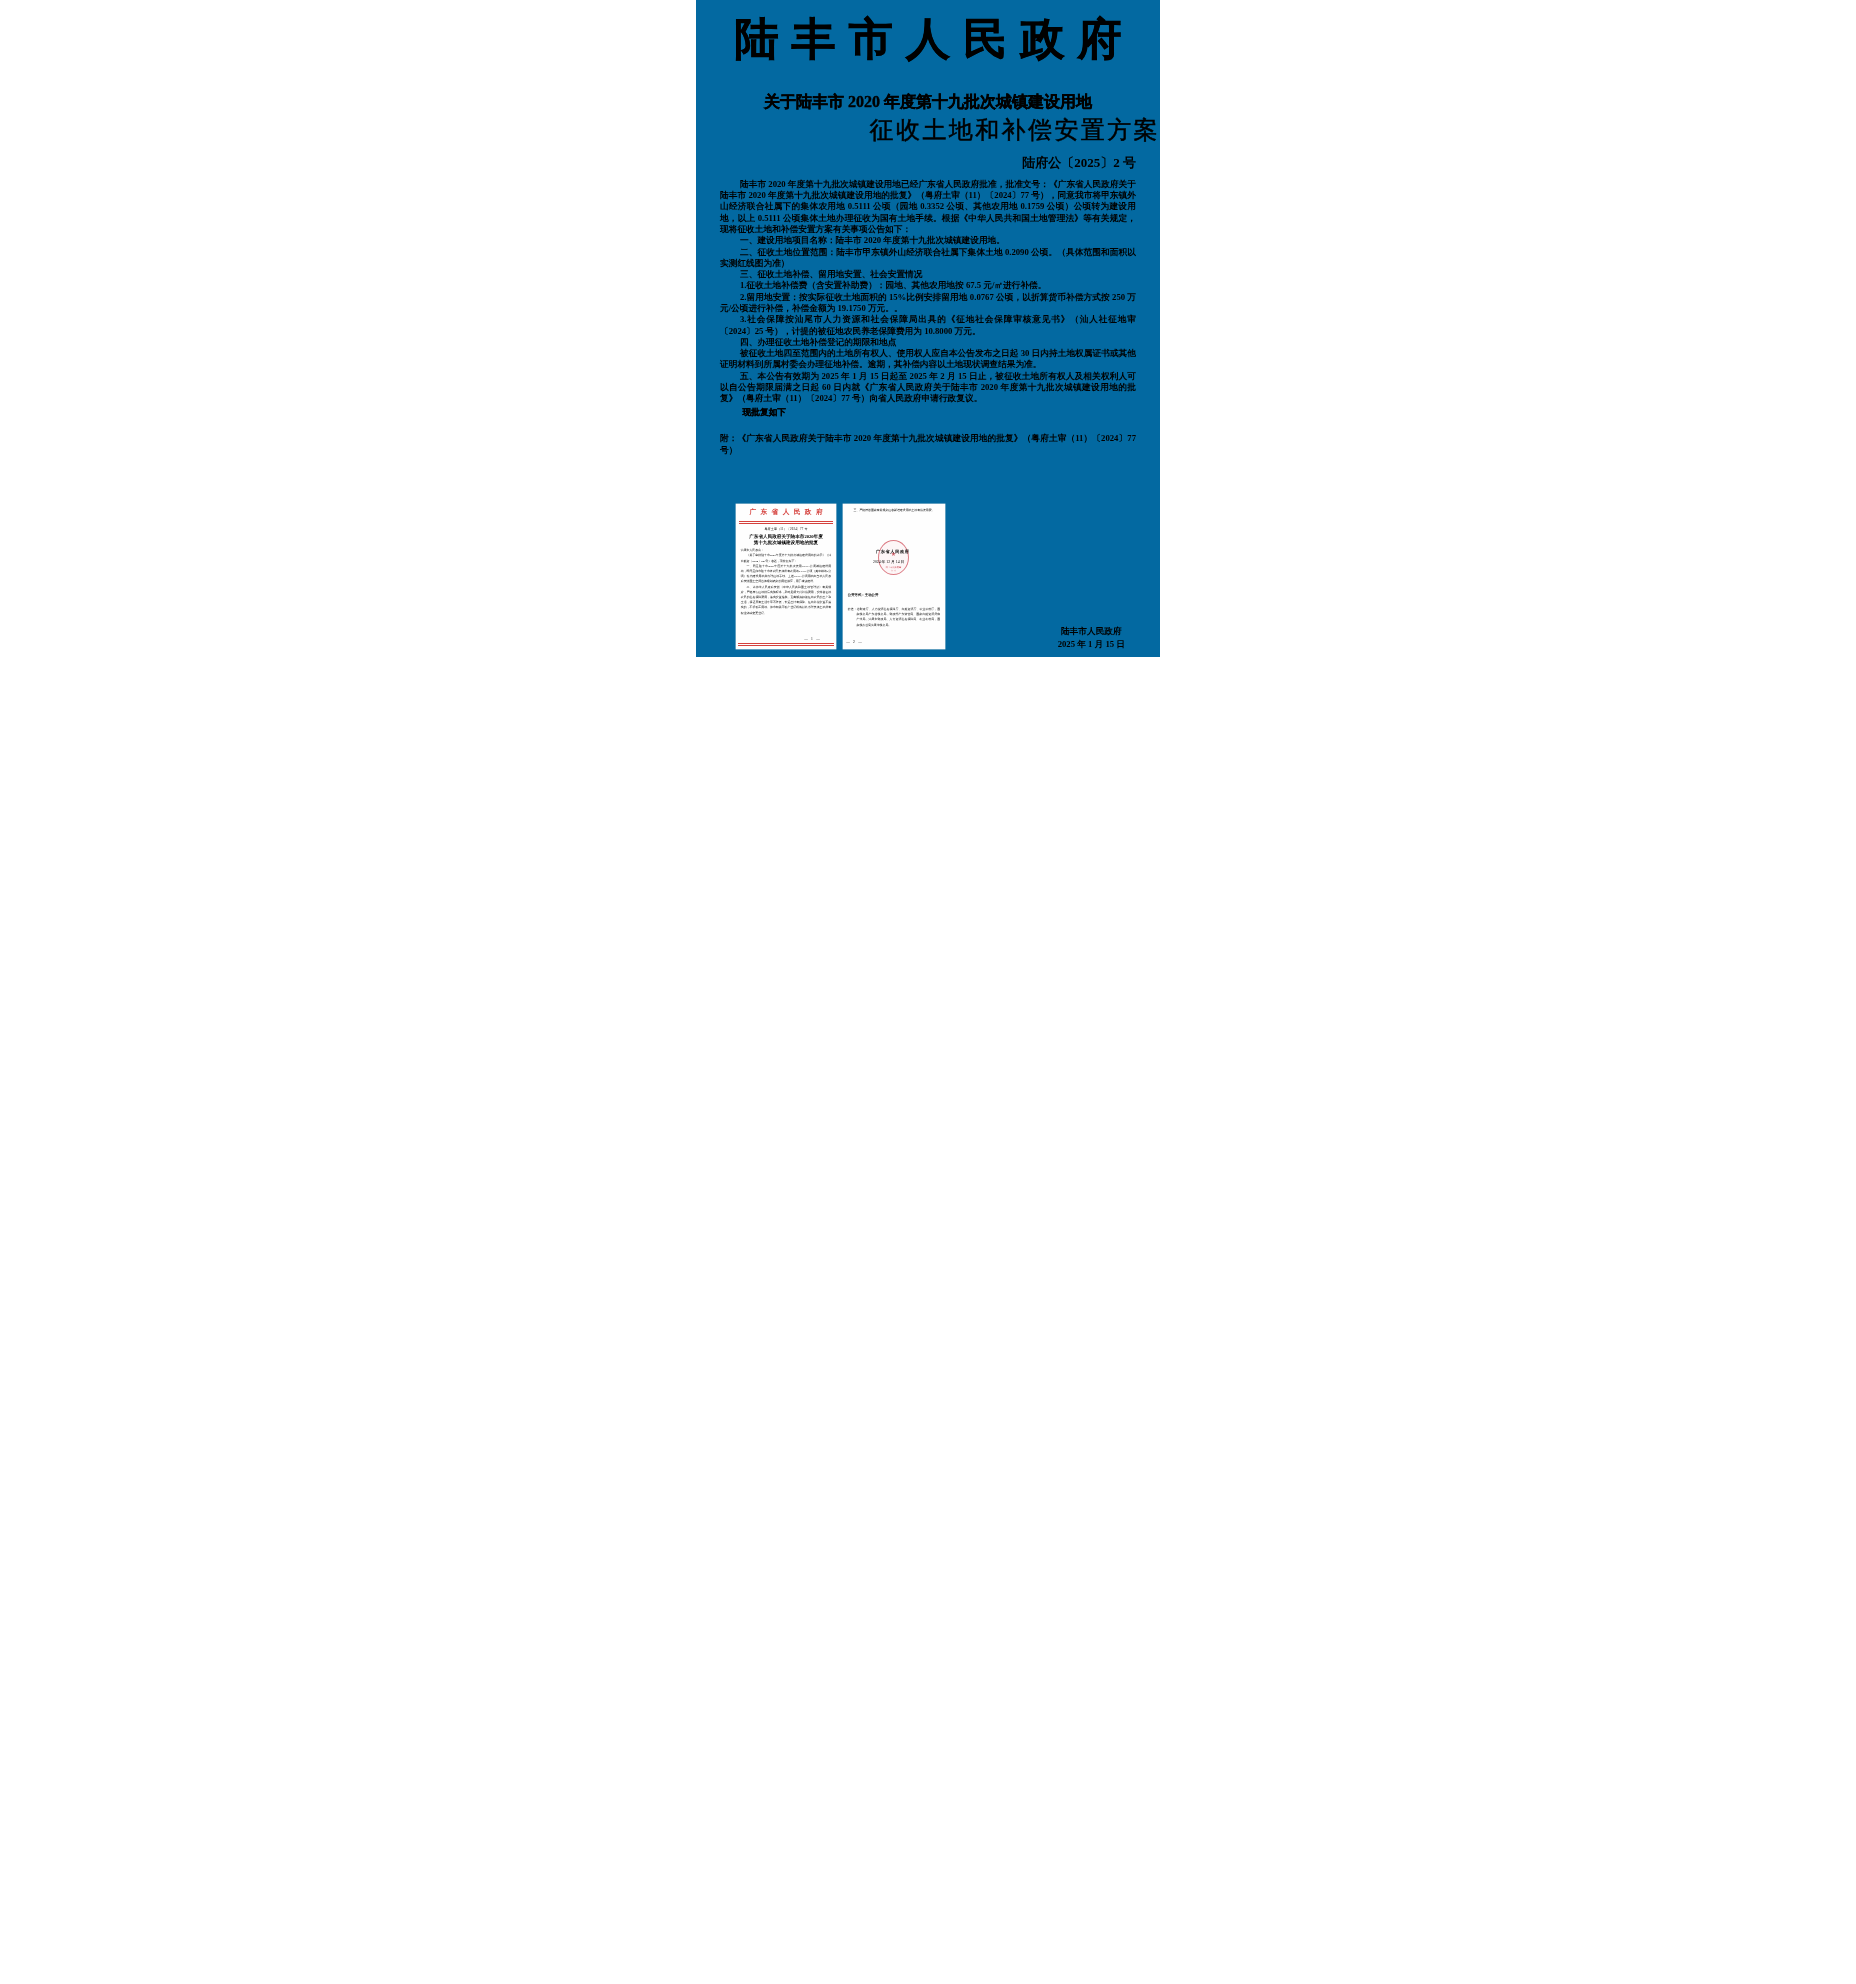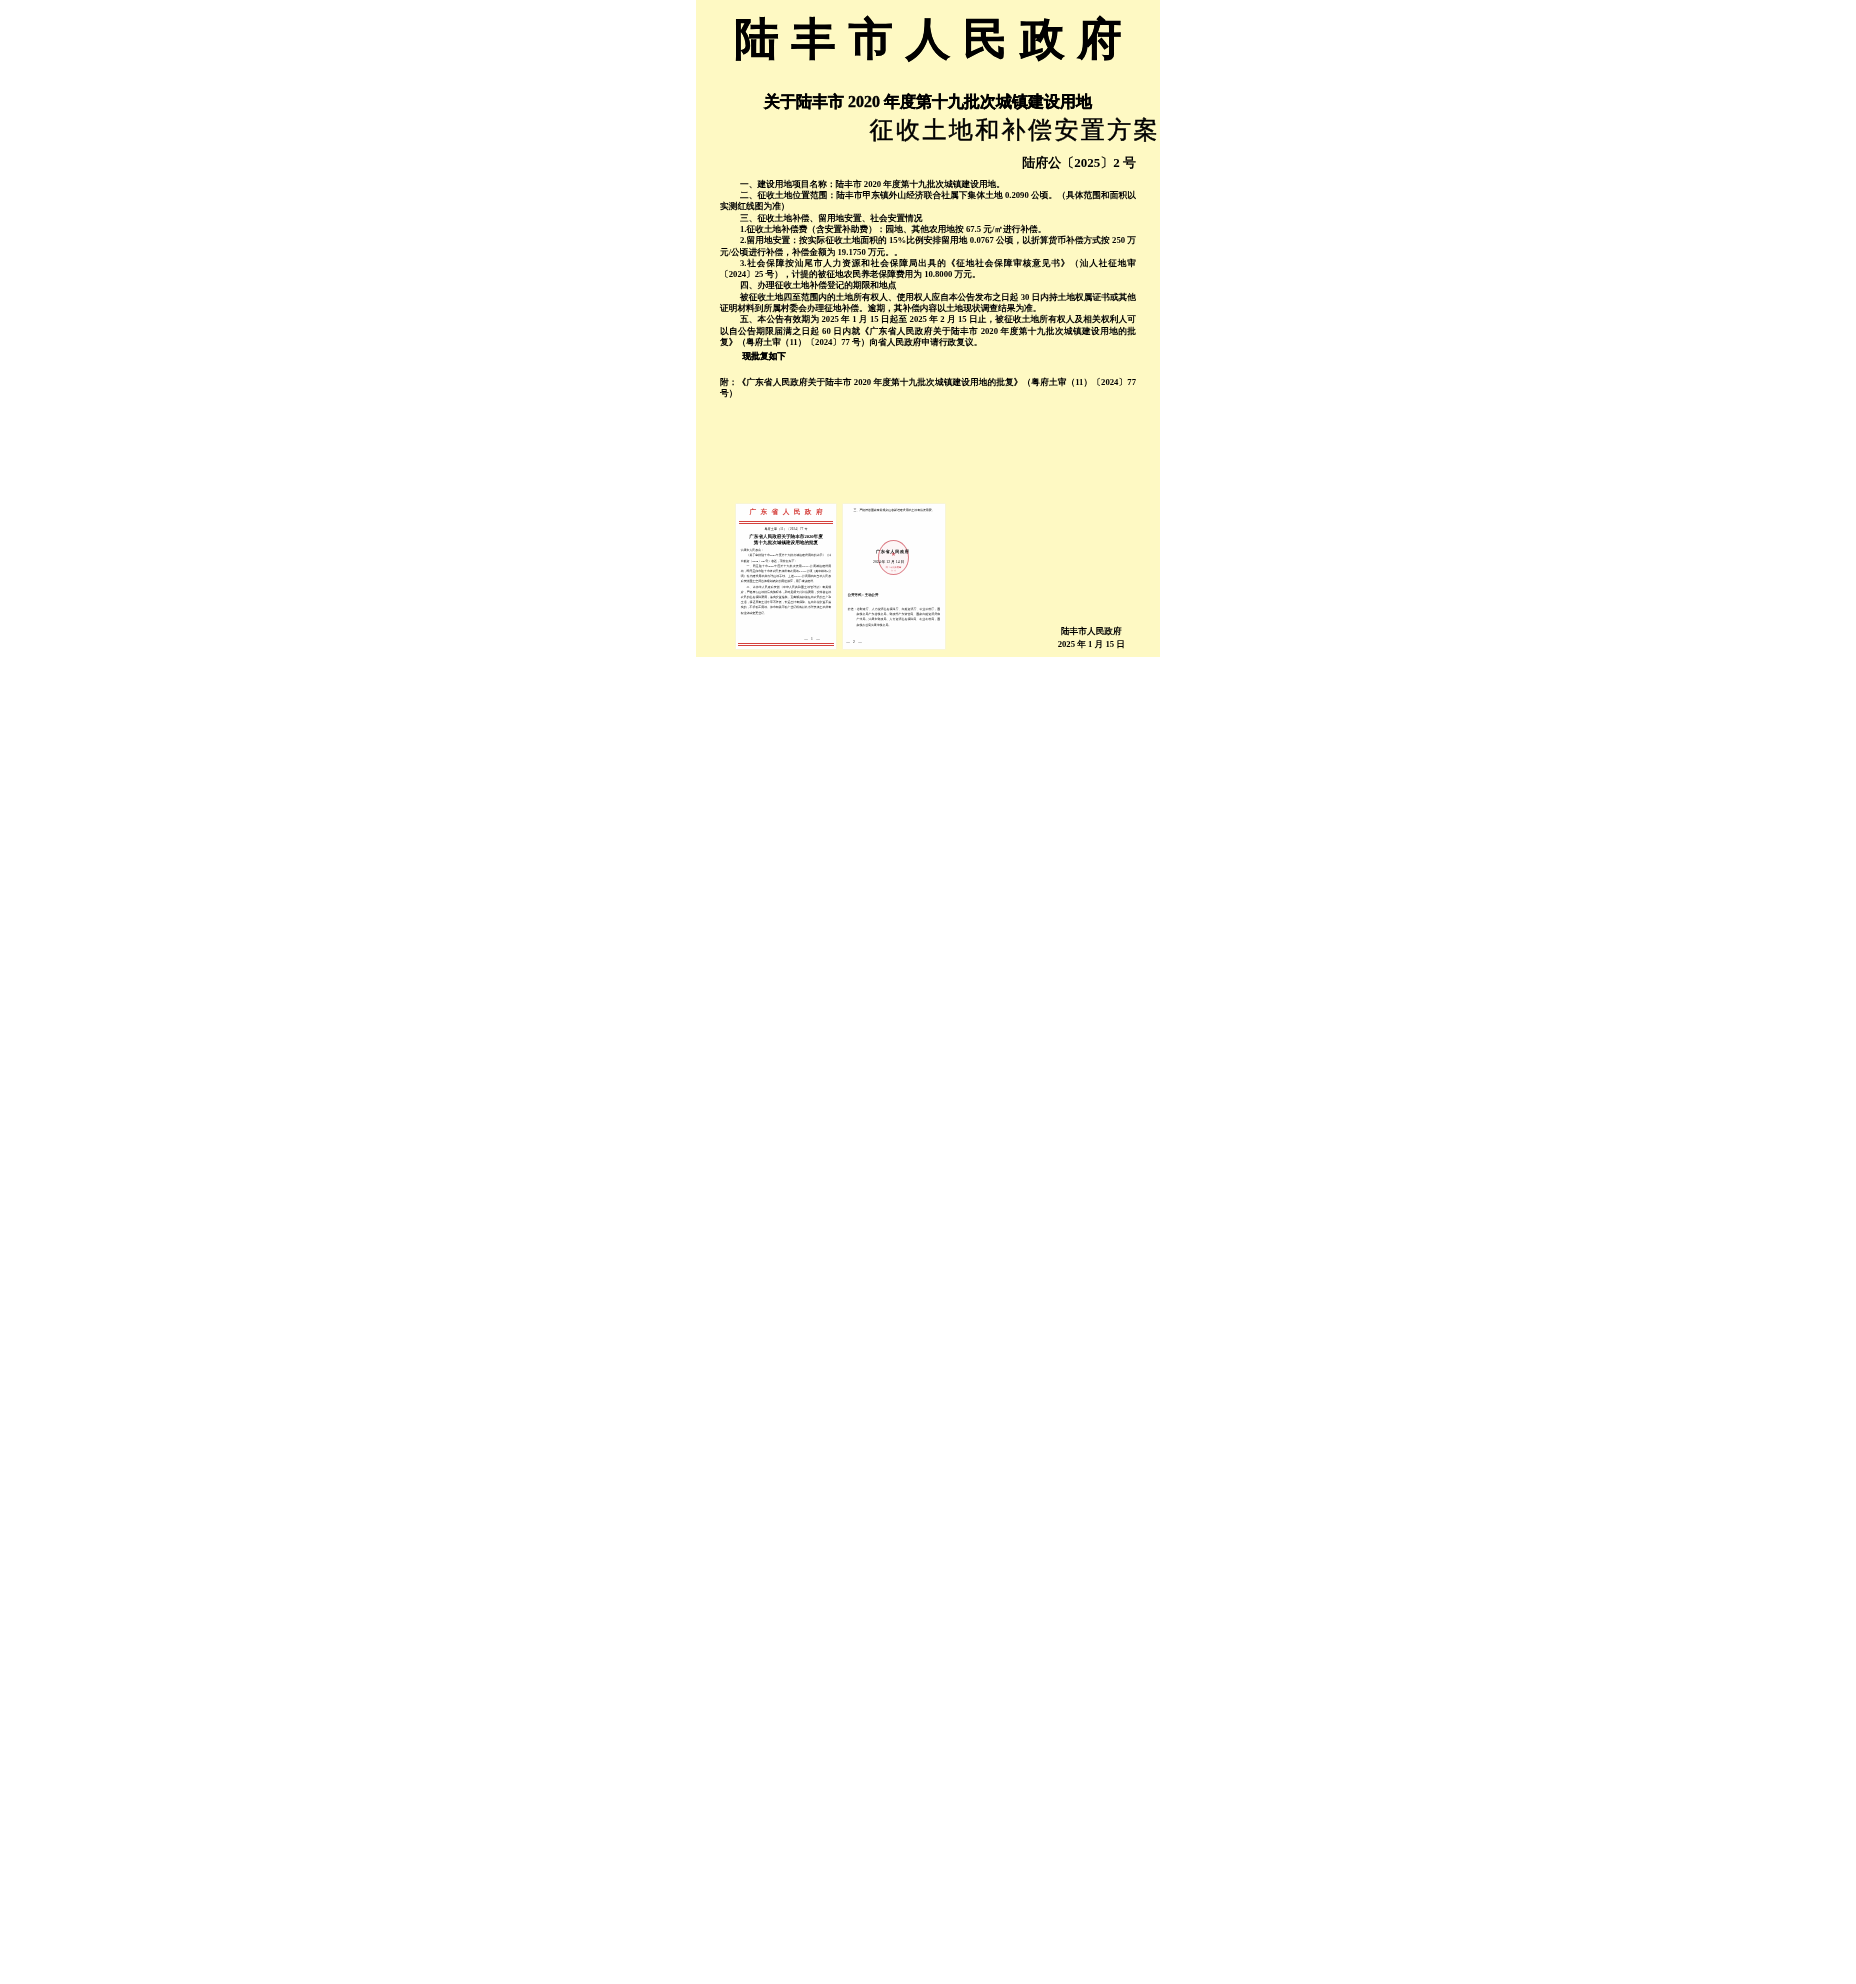--- a/index.html
+++ b/index.html
@@ -1,20 +1,20 @@
 <!DOCTYPE html>
 <html style="font-size:6.4px"><head>
 <meta charset="utf-8">
 <style>
   html, body { margin:0; padding:0; background:#ffffff; }
   .page {
     position:relative;
     width:464px; height:657px;
     margin:0 auto;
-    background:#fef9c3;
+    background:#0369a1;
     color:#000;
     font-family:"Liberation Serif","DejaVu Serif",serif;
     overflow:hidden;
   }
 
   
   .main-title{
     margin-top:17.5px;
     text-align:center;
     font-size:44px;
@@ -226,20 +226,21 @@
 <body>
 
 <div class="page">
 
   <h1 class="main-title">陆丰市人民政府</h1>
   <div class="subtitle1">关于陆丰市 2020 年度第十九批次城镇建设用地</div>
   <div class="subtitle2">征收土地和补偿安置方案</div>
   <div class="docnum">陆府公〔2025〕2 号</div>
 
   <div class="body">
+    <p>陆丰市 2020 年度第十九批次城镇建设用地已经广东省人民政府批准，批准文号：《广东省人民政府关于陆丰市 2020 年度第十九批次城镇建设用地的批复》（粤府土审（11）〔2024〕77 号），同意我市将甲东镇外山经济联合社属下的集体农用地 0.5111 公顷（园地 0.3352 公顷、其他农用地 0.1759 公顷）公顷转为建设用地，以上 0.5111 公顷集体土地办理征收为国有土地手续。根据《中华人民共和国土地管理法》等有关规定，现将征收土地和补偿安置方案有关事项公告如下：</p>
     <p>一、建设用地项目名称：陆丰市 2020 年度第十九批次城镇建设用地。</p>
     <p>二、征收土地位置范围：陆丰市甲东镇外山经济联合社属下集体土地 0.2090 公顷。（具体范围和面积以实测红线图为准）</p>
     <p>三、征收土地补偿、留用地安置、社会安置情况</p>
     <p>1.征收土地补偿费（含安置补助费）：园地、其他农用地按 67.5 元/㎡进行补偿。</p>
     <p>2.留用地安置：按实际征收土地面积的 15%比例安排留用地 0.0767 公顷，以折算货币补偿方式按 250 万元/公顷进行补偿，补偿金额为 19.1750 万元。。</p>
     <p>3.社会保障按汕尾市人力资源和社会保障局出具的《征地社会保障审核意见书》（汕人社征地审〔2024〕25 号），计提的被征地农民养老保障费用为 10.8000 万元。</p>
     <p>四、办理征收土地补偿登记的期限和地点</p>
     <p>被征收土地四至范围内的土地所有权人、使用权人应自本公告发布之日起 30 日内持土地权属证书或其他证明材料到所属村委会办理征地补偿。逾期，其补偿内容以土地现状调查结果为准。</p>
     <p>五、本公告有效期为 2025 年 1 月 15 日起至 2025 年 2 月 15 日止，被征收土地所有权人及相关权利人可以自公告期限届满之日起 60 日内就《广东省人民政府关于陆丰市 2020 年度第十九批次城镇建设用地的批复》（粤府土审（11）〔2024〕77 号）向省人民政府申请行政复议。</p>
     <p class="closing">现批复如下</p>

